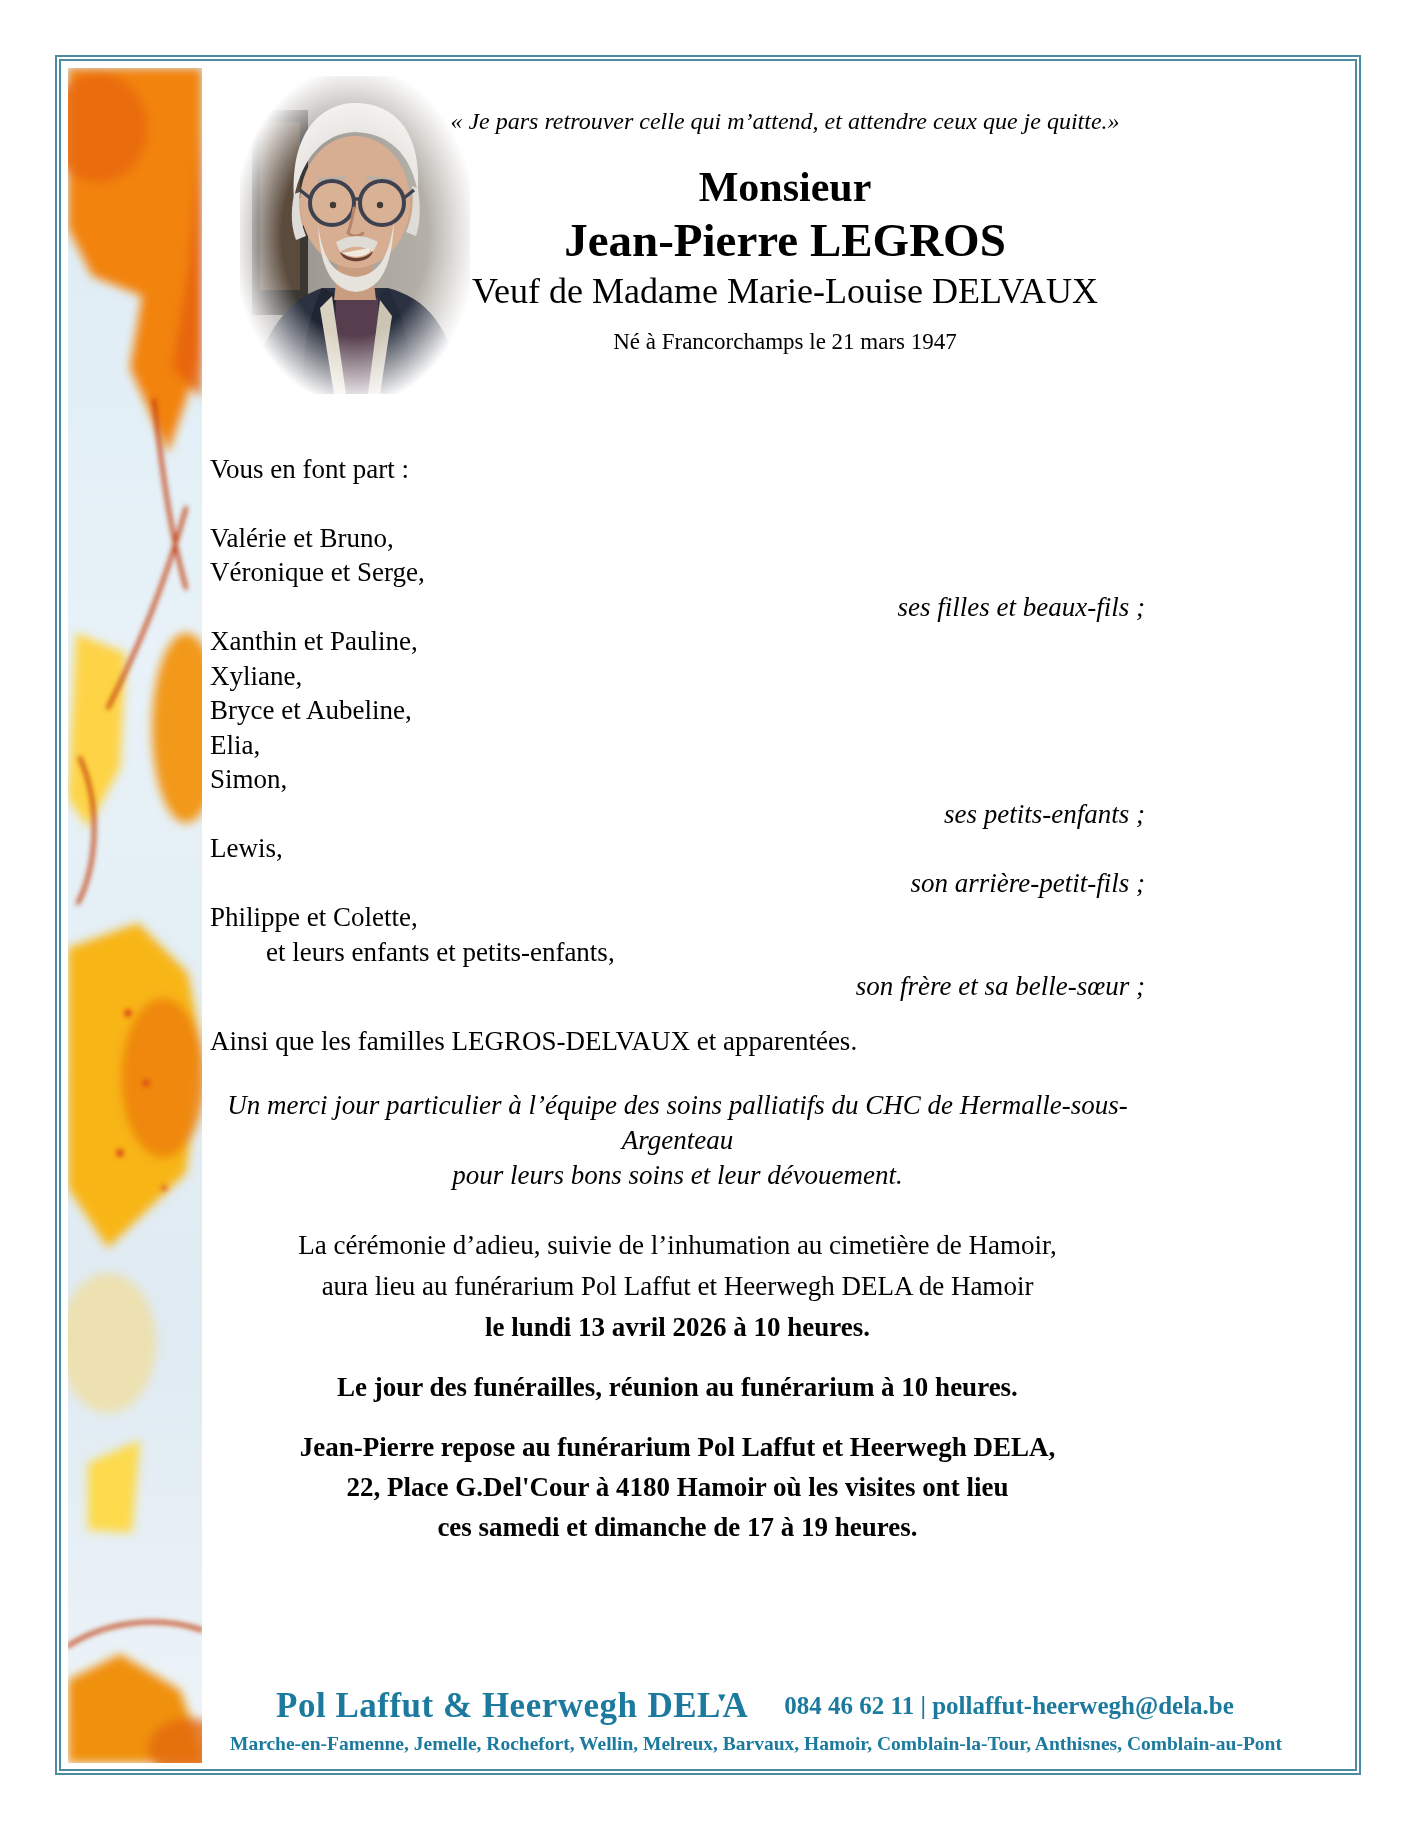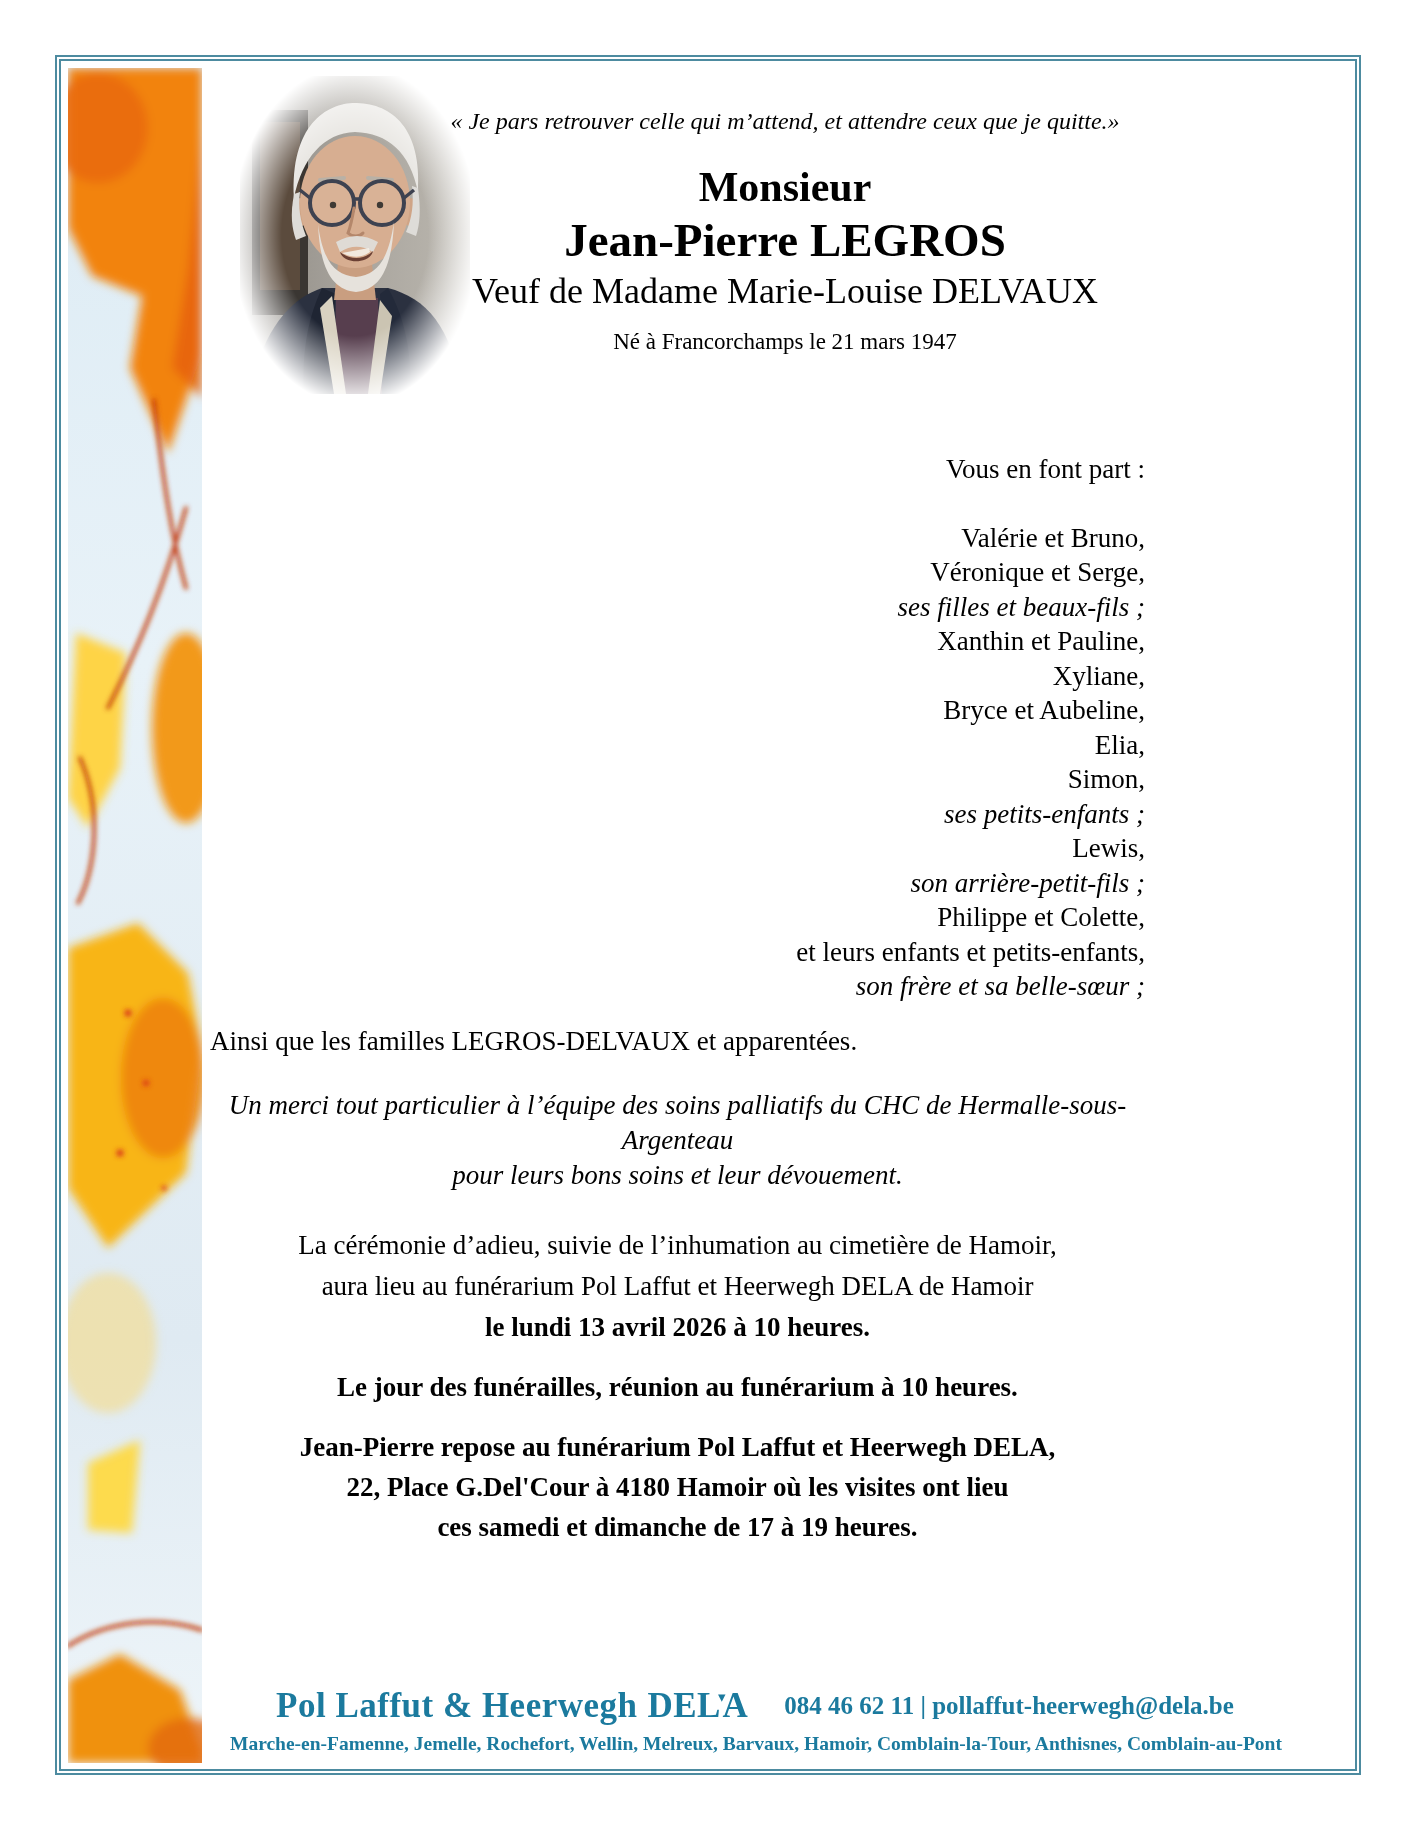--- a/index.html
+++ b/index.html
@@ -45,21 +45,21 @@
   .dname{font-weight:bold;font-size:47px;line-height:56px;}
   .widower{font-size:36px;line-height:46px;}
   .born{font-size:23px;line-height:29px;margin-top:13px;}
   .died{font-size:23px;line-height:29px;}
   
   .body-block{
     position:absolute;left:210px;top:452px;width:935px;
     font-size:27px;line-height:34.5px;
   }
   .sp{height:34px;}
-  .name-line{text-align:right;}
+  .name-line{text-align:left;}
   .rel-line{text-align:right;font-style:italic;}
   .indent-line{padding-left:56px;}
   .families-line{margin-top:20px;}
   .thanks{margin-top:30px;text-align:center;font-style:italic;line-height:35px;}
   .cer{margin-top:32px;text-align:center;line-height:41px;}
   .bold{font-weight:bold;}
   .meeting{margin-top:22px;text-align:center;font-weight:bold;}
   .repose{margin-top:22px;text-align:center;font-weight:bold;line-height:40px;}
   .condol{margin-top:26px;text-align:center;font-style:italic;line-height:36px;}
   .condol a{color:#1a1ae6;text-decoration:underline;}
@@ -192,21 +192,21 @@
     <div class="name-line">Simon,</div>
     <div class="rel-line">ses petits-enfants ;</div>
     <div class="name-line">Lewis,</div>
     <div class="rel-line">son arrière-petit-fils ;</div>
     <div class="name-line">Philippe et Colette,</div>
     <div class="name-line indent-line">et leurs enfants et petits-enfants,</div>
     <div class="rel-line">son frère et sa belle-sœur ;</div>
     <div class="families-line">Ainsi que les familles LEGROS-DELVAUX et apparentées.</div>
 
     <div class="thanks">
-      <div>Un merci tout particulier à l’équipe des soins palliatifs du CHC de Hermalle-sous-Argenteau</div>
+      <div>Un merci jour particulier à l’équipe des soins palliatifs du CHC de Hermalle-sous-Argenteau</div>
       <div>pour leurs bons soins et leur dévouement.</div>
     </div>
 
     <div class="cer">
       <div>La cérémonie d’adieu, suivie de l’inhumation au cimetière de Hamoir,</div>
       <div>aura lieu au funérarium Pol Laffut et Heerwegh DELA de Hamoir</div>
       <div class="bold">le lundi 13 avril 2026 à 10 heures.</div>
     </div>
 
     <div class="meeting">Le jour des funérailles, réunion au funérarium à 10 heures.</div>

